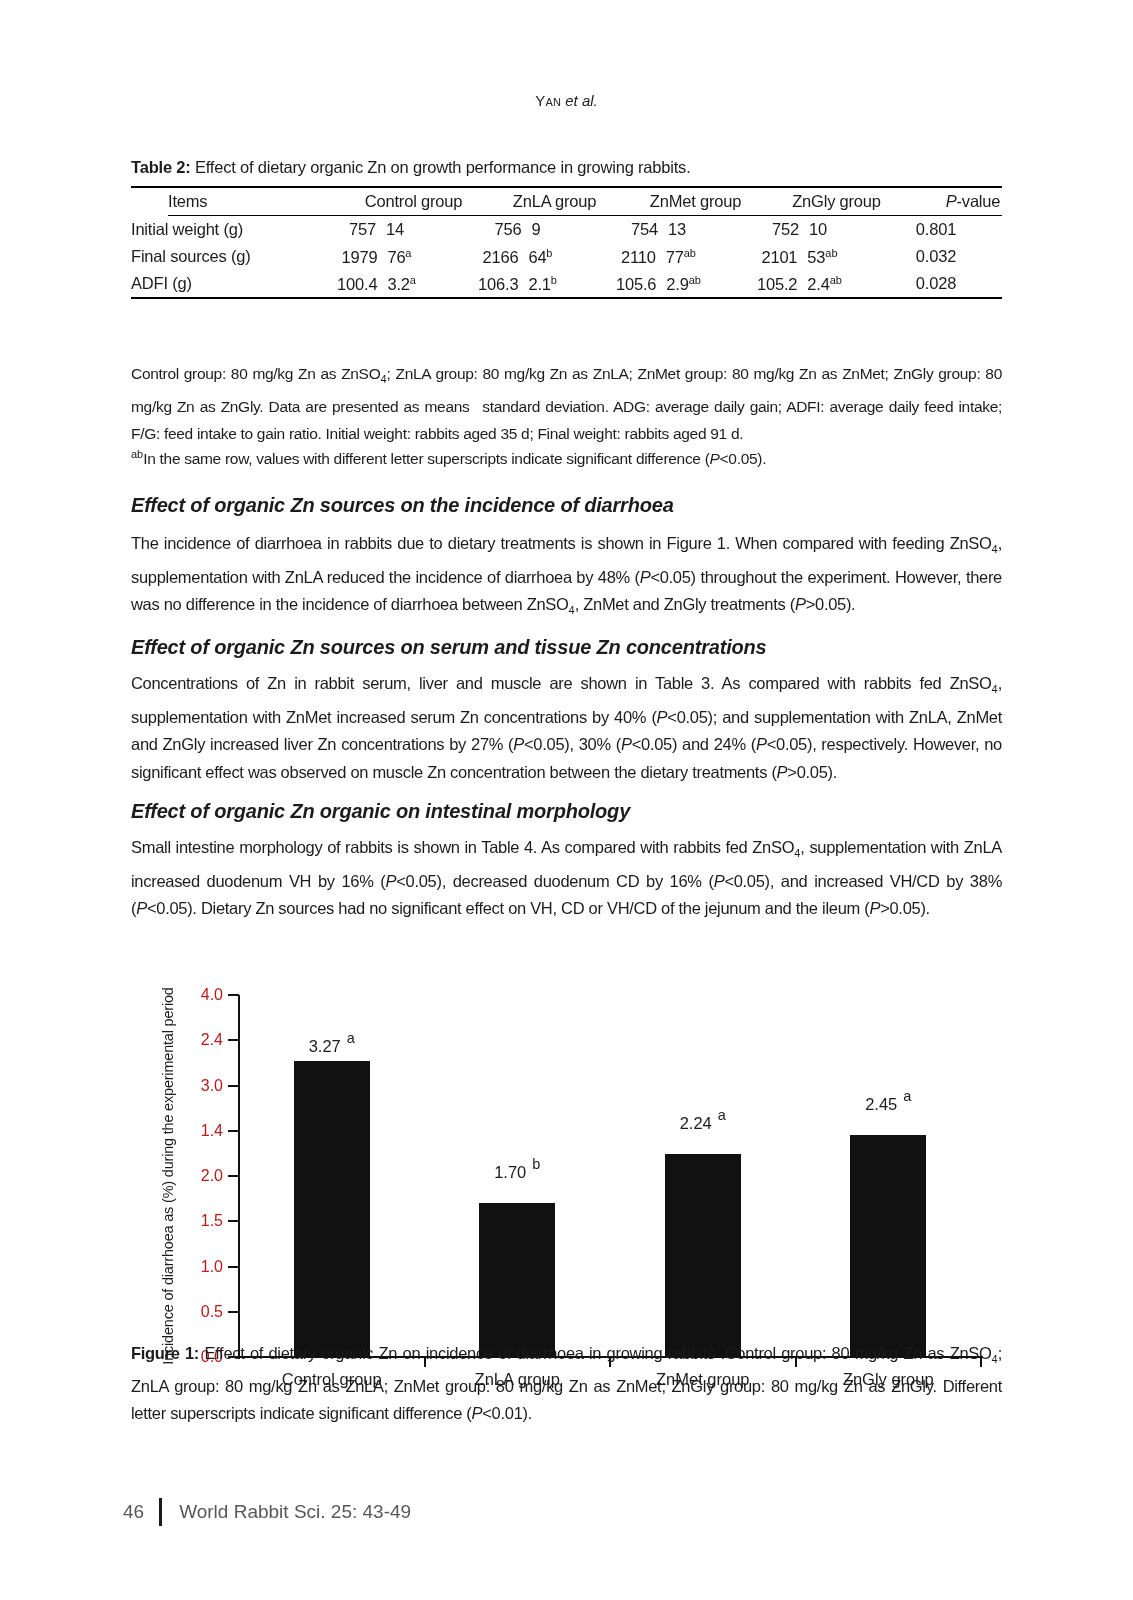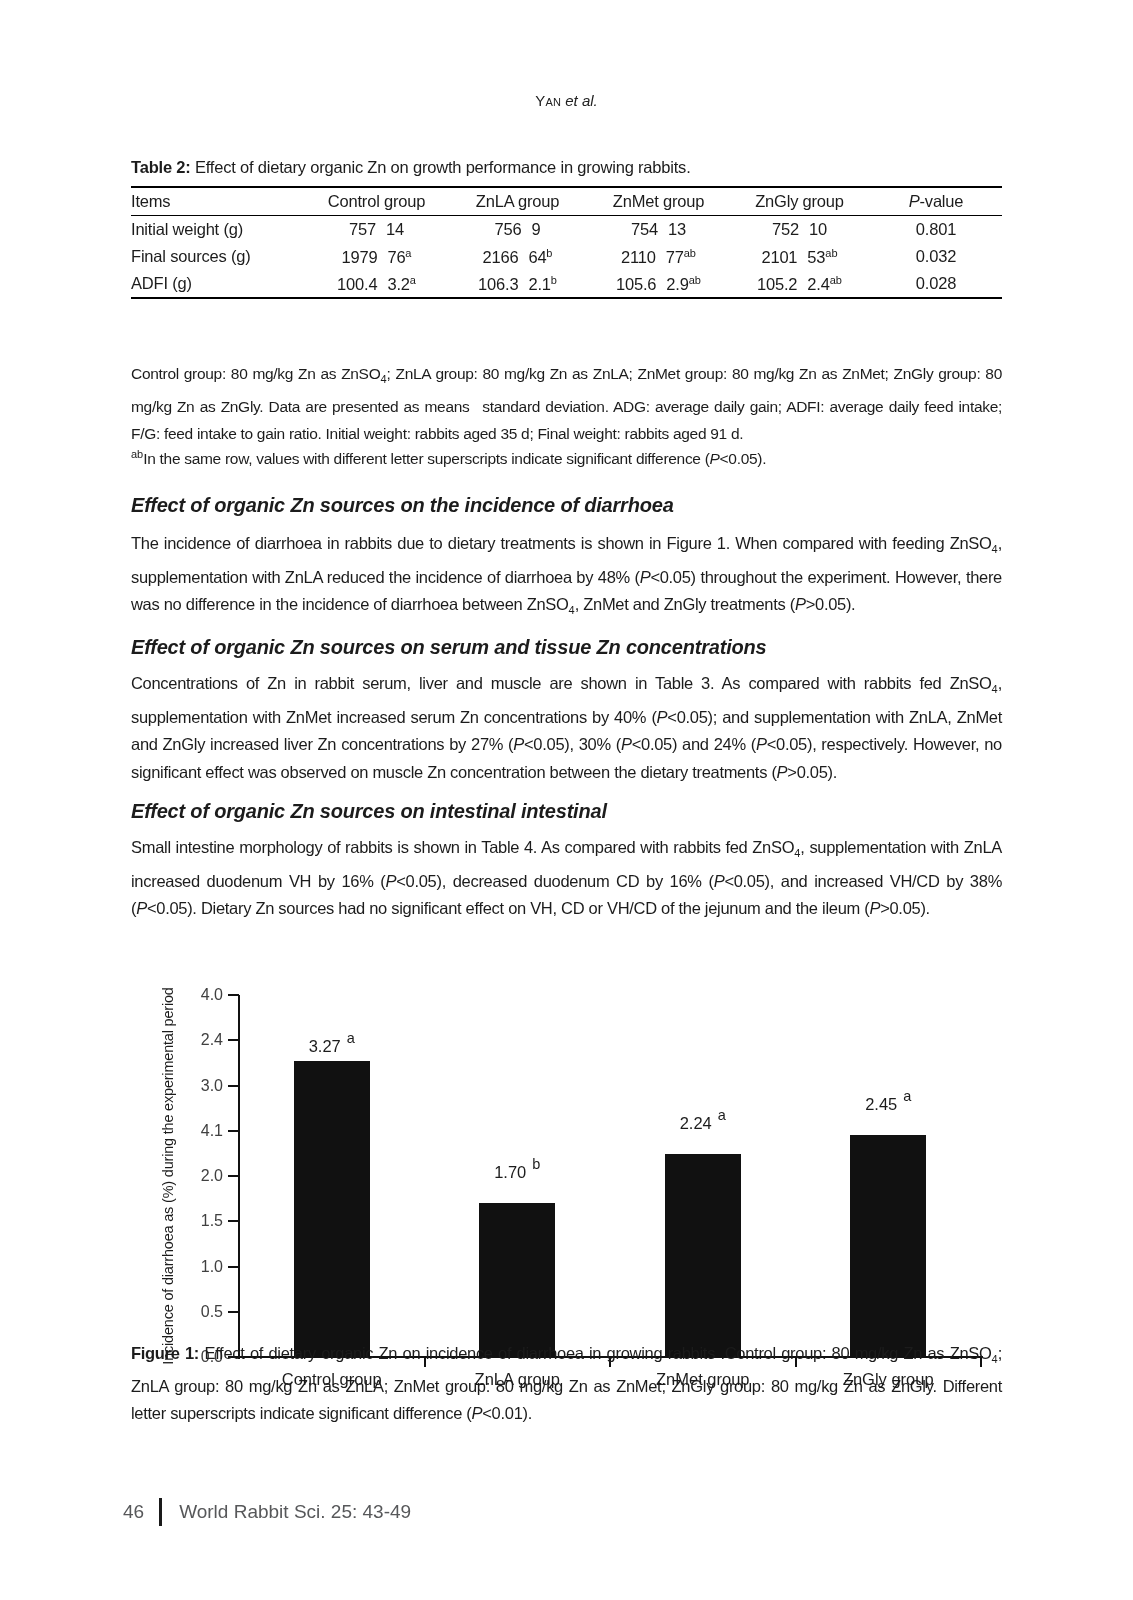--- a/index.html
+++ b/index.html
@@ -15,21 +15,21 @@
   #runhead .sc { font-variant:small-caps; letter-spacing:0.2px; }
   #runhead .it { font-style:italic; }
 
   
   #tcap { top:158px; left:131px; width:871px; font-size:16.5px; letter-spacing:-0.2px; }
   #tcap b { font-weight:bold; }
 
   
   #t2 { top:186px; left:131px; width:871px; border-top:2px solid #000; border-bottom:2px solid #000; font-size:16.5px; letter-spacing:-0.2px; }
   .trow { display:grid; grid-template-columns:175px 141px 141px 141px 141px 132px; align-items:center; height:27px; }
-  #t2head .trow { height:28px; border-bottom:1.5px solid #000; }
+  #t2head .trow { height:28px; border-bottom:1.5px solid #000;margin-left:37px; }
   .tc { text-align:center; white-space:nowrap; }
   .tl { text-align:left; }
   .gap { display:inline-block; width:10px; }
   #t2 sup, .rt sup { font-size:11px; vertical-align:6px; letter-spacing:0; }
   .rt sub { font-size:11px; vertical-align:-4px; letter-spacing:0; }
   .rt i { font-style:italic; }
   .rt b { font-weight:bold; }
 
   
   .fnote { left:131px; width:871px; font-size:15.5px; letter-spacing:-0.3px; line-height:27px; text-align:justify; }
@@ -39,21 +39,21 @@
   
   .sec-h { left:131px; width:871px; font-size:20px; font-weight:bold; font-style:italic; letter-spacing:-0.2px; }
   .sec-p { left:131px; width:871px; font-size:16.5px; letter-spacing:-0.3px; line-height:27.5px; text-align:justify; }
   #sec1h { top:494px; } #sec1p { top:530px; }
   #sec2h { top:636px; } #sec2p { top:670px; }
   #sec3h { top:800px; } #sec3p { top:834px; }
 
   
   #chart { top:960px; left:131px; width:900px; height:440px; }
   #chart .ytick { position:absolute; background:#111; height:2px; width:11px; }
-  #chart .yticklabel { position:absolute; width:62px; text-align:right; font-size:16px; line-height:18px; color:#404040; }
+  #chart .yticklabel { position:absolute; width:62px; text-align:right; font-size:16px; line-height:18px; color:#b91c1c; }
   #chart .bar { position:absolute; background:#111111; }
   #chart .barlabel { position:absolute; width:150px; text-align:center; font-size:16.5px; white-space:nowrap; }
   #chart .bsup { font-size:14.5px; position:relative; top:-9px; margin-left:6px; }
   #chart .xtick { position:absolute; background:#111; width:2px; height:10px; }
   #chart .xlabel { position:absolute; text-align:center; font-size:16.5px; line-height:18px; }
   #chart .ylab { position:absolute; white-space:nowrap; font-size:14.5px; letter-spacing:-0.2px; transform:translate(-50%,-50%) rotate(-90deg); }
 
   
   #figcap { top:1340px; left:131px; width:871px; font-size:16.5px; letter-spacing:-0.3px; line-height:27px; text-align:justify; }
 
@@ -112,39 +112,39 @@
 
 <div class="abs rt fnote" id="fn1">Control group: 80 mg/kg Zn as ZnSO<sub>4</sub>; ZnLA group: 80 mg/kg Zn as ZnLA; ZnMet group: 80 mg/kg Zn as ZnMet; ZnGly group: 80 mg/kg Zn as ZnGly. Data are presented as means  standard deviation. ADG: average daily gain; ADFI: average daily feed intake; F/G: feed intake to gain ratio. Initial weight: rabbits aged 35 d; Final weight: rabbits aged 91 d.</div>
 <div class="abs rt fnote" id="fn2"><sup>ab</sup>In the same row, values with different letter superscripts indicate significant difference (<i>P</i>&lt;0.05).</div>
 
 <h2 class="abs sec-h" id="sec1h">Effect of organic Zn sources on the incidence of diarrhoea</h2>
 <p class="abs rt sec-p" id="sec1p">The incidence of diarrhoea in rabbits due to dietary treatments is shown in Figure 1. When compared with feeding ZnSO<sub>4</sub>, supplementation with ZnLA reduced the incidence of diarrhoea by 48% (<i>P</i>&lt;0.05) throughout the experiment. However, there was no difference in the incidence of diarrhoea between ZnSO<sub>4</sub>, ZnMet and ZnGly treatments (<i>P</i>&gt;0.05).</p>
 
 <h2 class="abs sec-h" id="sec2h">Effect of organic Zn sources on serum and tissue Zn concentrations</h2>
 <p class="abs rt sec-p" id="sec2p">Concentrations of Zn in rabbit serum, liver and muscle are shown in Table 3. As compared with rabbits fed ZnSO<sub>4</sub>, supplementation with ZnMet increased serum Zn concentrations by 40% (<i>P</i>&lt;0.05); and supplementation with ZnLA, ZnMet and ZnGly increased liver Zn concentrations by 27% (<i>P</i>&lt;0.05), 30% (<i>P</i>&lt;0.05) and 24% (<i>P</i>&lt;0.05), respectively. However, no significant effect was observed on muscle Zn concentration between the dietary treatments (<i>P</i>&gt;0.05).</p>
 
-<h2 class="abs sec-h" id="sec3h">Effect of organic Zn sources on intestinal intestinal</h2>
+<h2 class="abs sec-h" id="sec3h">Effect of organic Zn organic on intestinal morphology</h2>
 <p class="abs rt sec-p" id="sec3p">Small intestine morphology of rabbits is shown in Table 4. As compared with rabbits fed ZnSO<sub>4</sub>, supplementation with ZnLA increased duodenum VH by 16% (<i>P</i>&lt;0.05), decreased duodenum CD by 16% (<i>P</i>&lt;0.05), and increased VH/CD by 38% (<i>P</i>&lt;0.05). Dietary Zn sources had no significant effect on VH, CD or VH/CD of the jejunum and the ileum (<i>P</i>&gt;0.05).</p>
 
 <div class="abs" id="chart">
     <div class="ylab" style="left: 37px; top: 216px;">Incidence of diarrhoea as (%) during the experimental period</div>
     <div style="position: absolute; background: rgb(17, 17, 17); left: 107px; top: 35px; width: 2px; height: 364px;"></div>
     <div style="position: absolute; background: rgb(17, 17, 17); left: 107px; top: 396px; width: 745px; height: 2px;"></div>
     <div class="ytick" style="left: 97px; top: 396px;"></div>
     <div class="yticklabel" style="left: 30px; top: 388px;">0.0</div>
     <div class="ytick" style="left: 97px; top: 350.75px;"></div>
     <div class="yticklabel" style="left: 30px; top: 342.75px;">0.5</div>
     <div class="ytick" style="left: 97px; top: 305.5px;"></div>
     <div class="yticklabel" style="left: 30px; top: 297.5px;">1.0</div>
     <div class="ytick" style="left: 97px; top: 260.25px;"></div>
     <div class="yticklabel" style="left: 30px; top: 252.25px;">1.5</div>
     <div class="ytick" style="left: 97px; top: 215px;"></div>
     <div class="yticklabel" style="left: 30px; top: 207px;">2.0</div>
     <div class="ytick" style="left: 97px; top: 169.75px;"></div>
-    <div class="yticklabel" style="left: 30px; top: 161.75px;">4.1</div>
+    <div class="yticklabel" style="left: 30px; top: 161.75px;">1.4</div>
     <div class="ytick" style="left: 97px; top: 124.5px;"></div>
     <div class="yticklabel" style="left: 30px; top: 116.5px;">3.0</div>
     <div class="ytick" style="left: 97px; top: 79.25px;"></div>
     <div class="yticklabel" style="left: 30px; top: 71.25px;">2.4</div>
     <div class="ytick" style="left: 97px; top: 34px;"></div>
     <div class="yticklabel" style="left: 30px; top: 26px;">4.0</div>
     <div class="bar" style="left: 162.75px; top: 101.065px; width: 76px; height: 295.935px; background: rgb(17, 17, 17);"></div>
     <div class="barlabel" style="left: 125.75px; top: 61.065px; margin-top: 16px;">3.27<span class="bsup">a</span></div>
     <div class="xtick" style="left: 292.5px; top: 397px;"></div>
     <div class="xlabel" style="left: 108px; top: 410px; width: 185.5px;">Control group</div>

